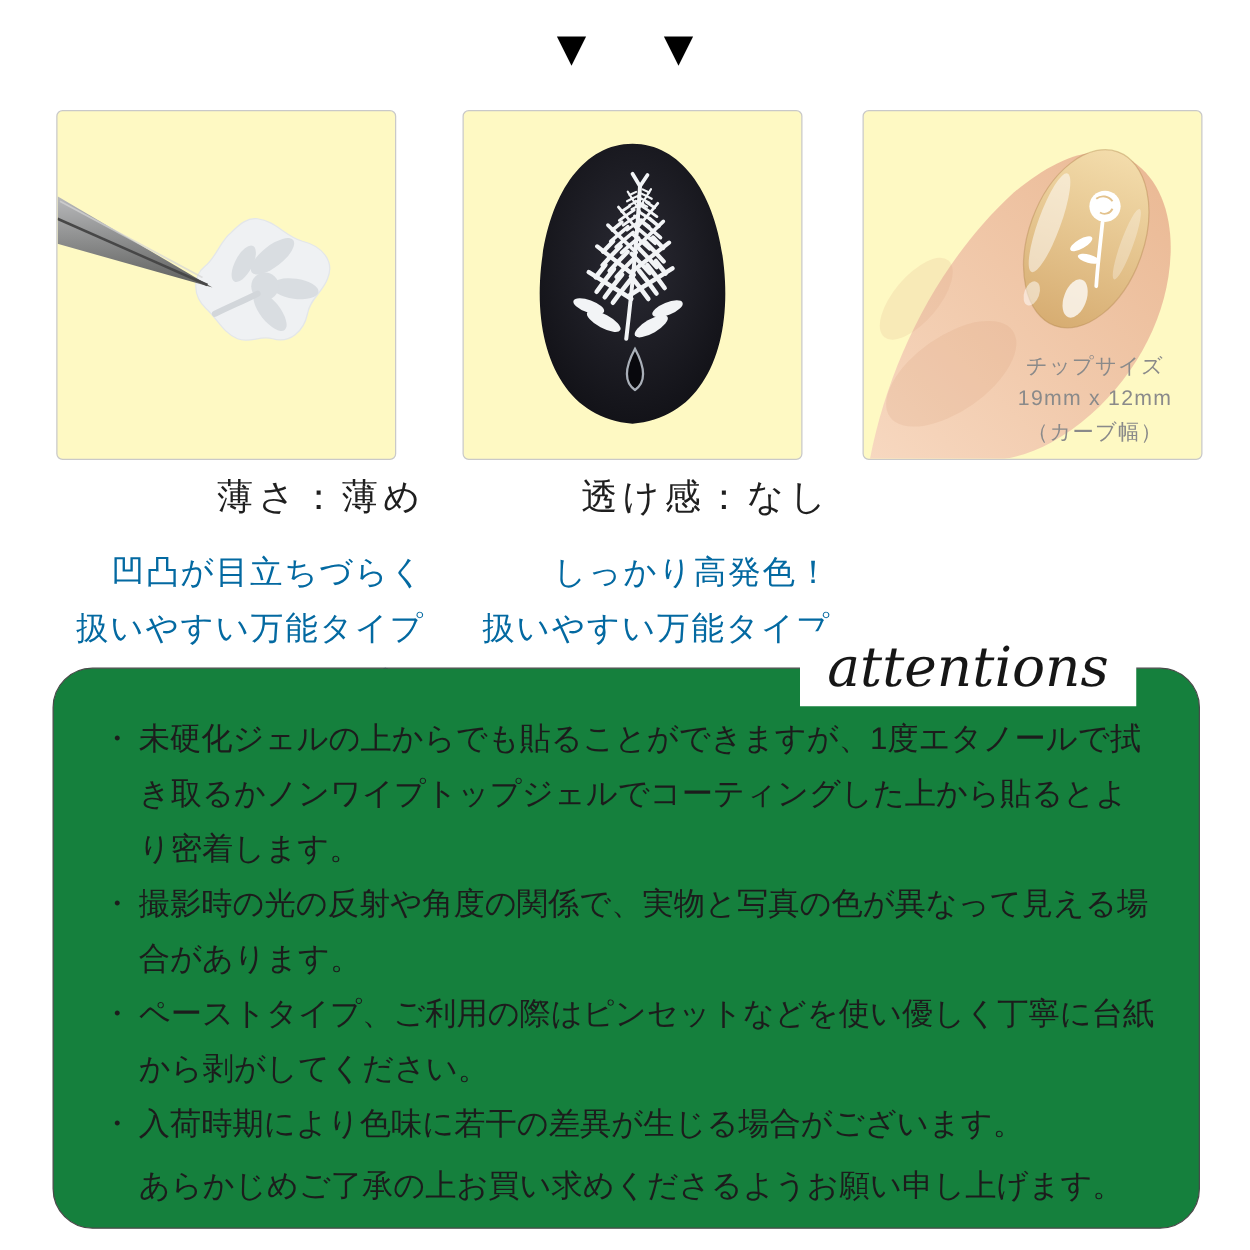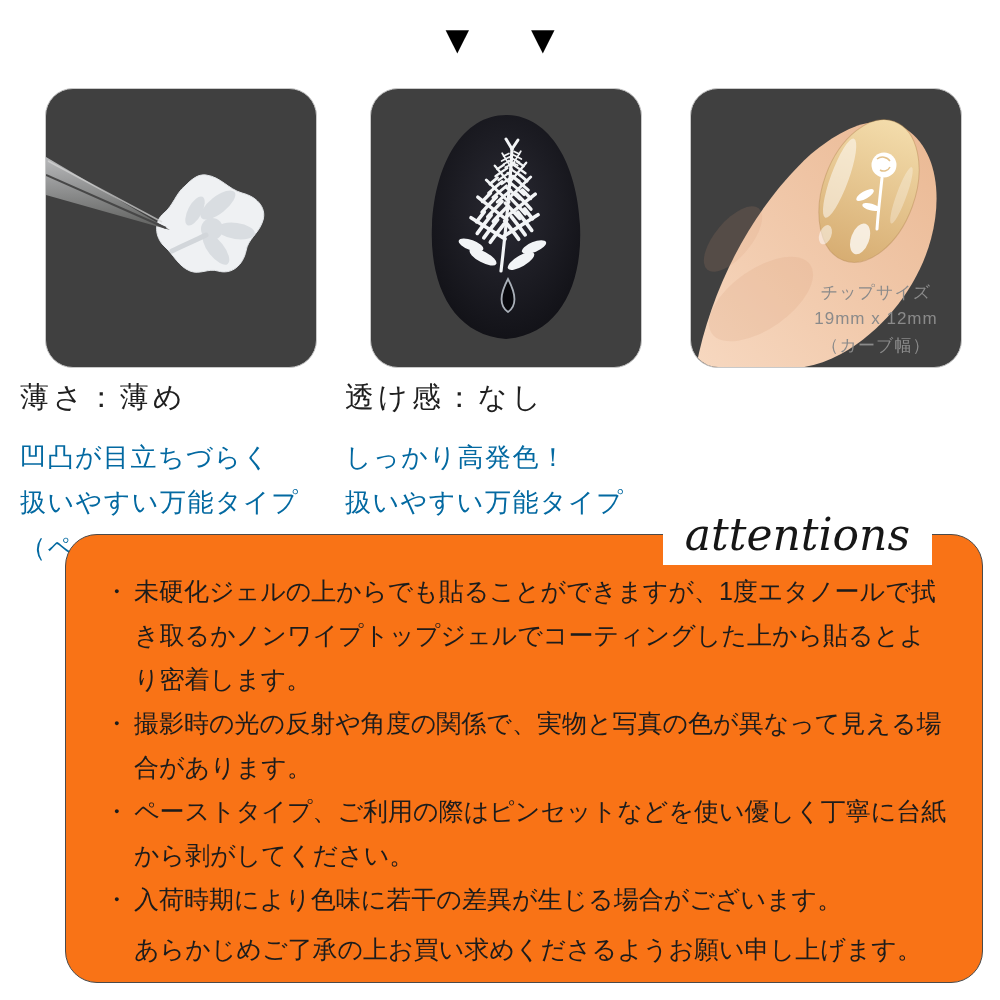--- a/index.html
+++ b/index.html
@@ -7,35 +7,35 @@
         font-family:"Liberation Sans","DejaVu Sans",sans-serif;color:#222;}
 
   
   .hdr{position:absolute;top:0;left:0;width:1000px;height:78px;
        display:flex;justify-content:center;align-items:center;gap:46px;}
   .tri{font-size:40px;color:#000;line-height:1;}
   .hdr-title{font-size:56px;font-weight:300;letter-spacing:3px;color:#0d0d0d;}
 
   
   .photo{position:absolute;top:88px;width:270px;height:278px;border:1px solid #c9c9c9;
-         border-radius:28px;overflow:hidden;background:#404040;}
+         border-radius:5px;overflow:hidden;background:#fef9c3;}
   .photo svg{display:block;width:100%;height:100%;}
   #photo-1{left:45px;} #photo-2{left:370px;} #photo-3{left:690px;}
   .chip-note{position:absolute;right:4px;bottom:8px;width:162px;text-align:center;
              color:#8a8a8a;font-size:17px;line-height:1.55;letter-spacing:1px;}
 
   
-  .col{position:absolute;top:378px;width:320px;text-align:left;}
+  .col{position:absolute;top:378px;width:320px;text-align:right;}
   #col-1{left:20px;} #col-2{left:345px;} #col-3{left:665px;}
   .cap-title{font-size:29px;color:#1f1f1f;letter-spacing:4px;font-weight:400;margin-bottom:17px;}
   .cap-line{font-size:26px;color:#0369a1;line-height:1.74;letter-spacing:1.5px;display:block;}
 
   
   .att-box{position:absolute;left:42px;top:534px;width:918px;height:449px;
-           border:1px solid #4a4a4a;border-radius:32px;box-sizing:border-box;background:#f97316;margin-left:23px;}
+           border:1px solid #4a4a4a;border-radius:32px;box-sizing:border-box;background:#15803d;}
   .att-label{position:absolute;top:-30px;right:50px;background:#fff;padding:0 22px;
              font-family:"DejaVu Serif","Liberation Serif",serif;font-style:italic;
              font-size:44px;color:#161616;line-height:60px;}
   .att-list{padding:34px 32px 0 38px;font-size:25px;color:#1c1c1c;line-height:1.76;}
   .att-item{display:flex;}
   .att-bullet{flex:0 0 30px;width:30px;}
   .att-text{flex:1;}
   .att-closing{margin:6px 0 0 30px;}
 </style>
 </head>

